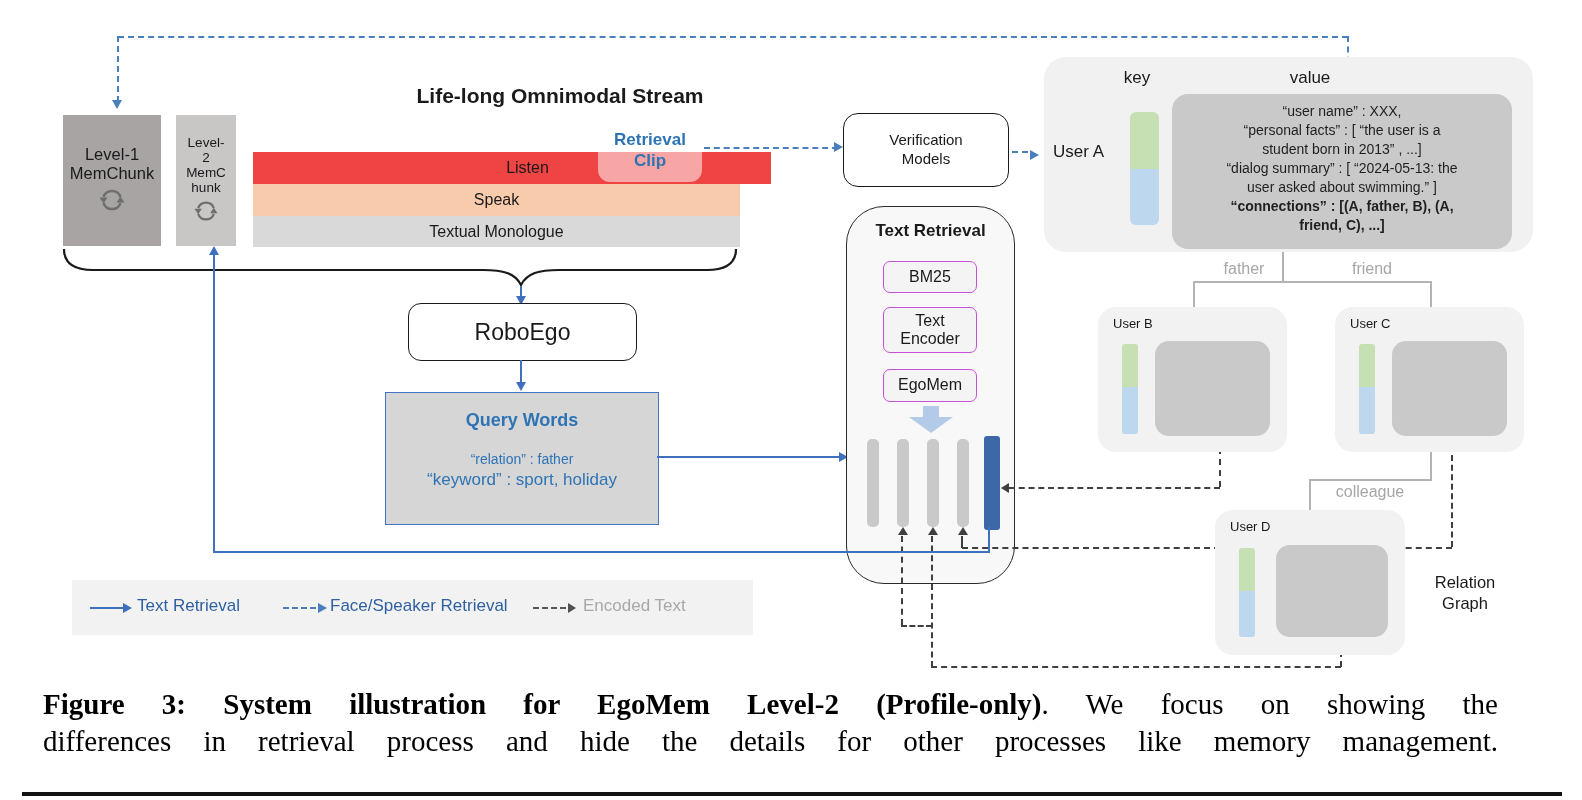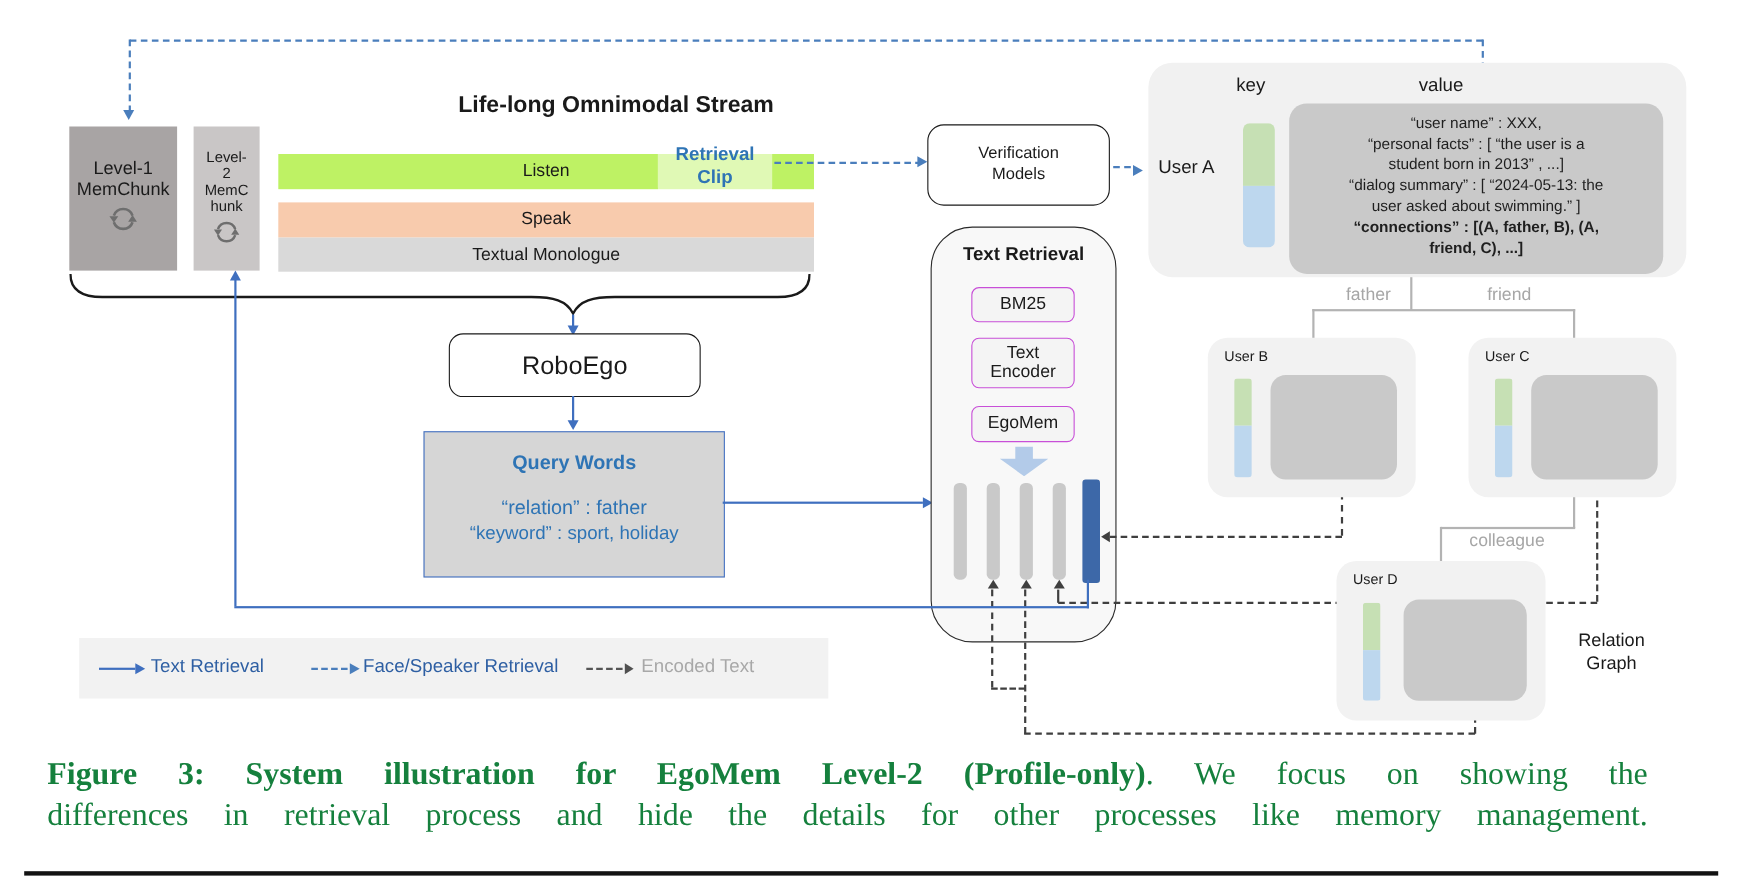--- a/index.html
+++ b/index.html
@@ -45,21 +45,21 @@
   .keybar .b{background:#bdd7ee;}
   .valbox{position:absolute;background:#c9c9c9;border-radius:16px;}
   .ucard{position:absolute;width:189px;height:145px;background:#f2f2f2;border-radius:18px;}
   .ulabel{position:absolute;left:15px;top:9px;font-size:13px;}
   .uval{position:absolute;background:#c9c9c9;border-radius:14px;}
   .graylbl{position:absolute;color:#a6a6a6;font-size:16px;text-align:center;}
   .legend{position:absolute;left:72px;top:580px;width:681px;height:55px;background:#f2f2f2;}
   .leglbl{position:absolute;top:16px;font-size:17px;white-space:nowrap;}
   .blue-txt{color:#2e5fa3;}
   .caption{position:absolute;left:43px;top:686px;width:1455px;font-family:"Liberation Serif","DejaVu Serif",serif;
-           font-size:29px;line-height:37px;color:#15803d;}
+           font-size:29px;line-height:37px;color:#000000;}
   .jline{text-align:justify;text-align-last:justify;}
   .vtext{position:absolute;left:10px;right:10px;top:8px;font-size:14px;line-height:19px;text-align:center;color:#1f1f1f;}
   .vtext .bold{font-weight:bold;}
   .botrule{position:absolute;left:22px;top:792px;width:1540px;height:4px;background:#121212;}
 </style>
 </head>
 <body>
 
 <div class="canvas">
 
@@ -90,21 +90,21 @@
         <g stroke="#6e6e6e" stroke-width="2.4" fill="none">
           <path d="M21.5 10 A 9 9 0 0 0 4.5 10"></path>
           <path d="M4.5 16 A 9 9 0 0 0 21.5 16"></path>
         </g>
         <polygon points="0.5,10.5 8.5,10.5 4.5,16.5" fill="#6e6e6e"></polygon>
         <polygon points="17.5,15.5 25.5,15.5 21.5,9.5" fill="#6e6e6e"></polygon>
       </svg>
     </span>
   </div>
 
-  <div class="srow" style="top:140px;height:32px;background:#bef264;">
+  <div class="srow" style="top:152px;height:32px;background:#ef4444;padding-left:31px;">
     <span>Listen</span>
   </div>
   <div class="srow" style="top:184px;height:32px;background:#f8cbad;">
     <span>Speak</span>
   </div>
   <div class="srow" style="top:216px;height:31px;background:#d9d9d9;">
     <span>Textual Monologue</span>
   </div>
 
   <div class="clip">Retrieval Clip</div>
@@ -116,21 +116,21 @@
   <div class="sv" style="left:520px;top:286px;height:12px;"></div>
   <div class="ah ah-down-b" style="left:516px;top:296px;"></div>
 
   <div class="wbox" style="left:408px;top:303px;width:227px;height:56px;font-size:23px;">RoboEgo</div>
 
   <div class="sv" style="left:520px;top:360px;height:24px;"></div>
   <div class="ah ah-down-b" style="left:516px;top:382px;"></div>
 
   <div class="qbox">
     <div style="margin-top:17px;font-size:18px;font-weight:600;">Query Words</div>
-    <div style="margin-top:20px;font-size:18px;">“relation” : father</div>
+    <div style="margin-top:20px;font-size:14px;">“relation” : father</div>
     <div style="margin-top:3px;font-size:17px;">“keyword” : sport, holiday</div>
   </div>
 
   <div class="sh" style="left:657px;top:456px;width:182px;"></div>
   <div class="ah ah-right-b" style="left:839px;top:452px;"></div>
 
   <div class="wbox" style="left:843px;top:113px;width:164px;height:72px;border-radius:15px;font-size:15px;line-height:1.25;">
     <div style="width:110px;">Verification Models</div>
   </div>
   <div class="dhb" style="left:704px;top:147px;width:134px;"></div>

